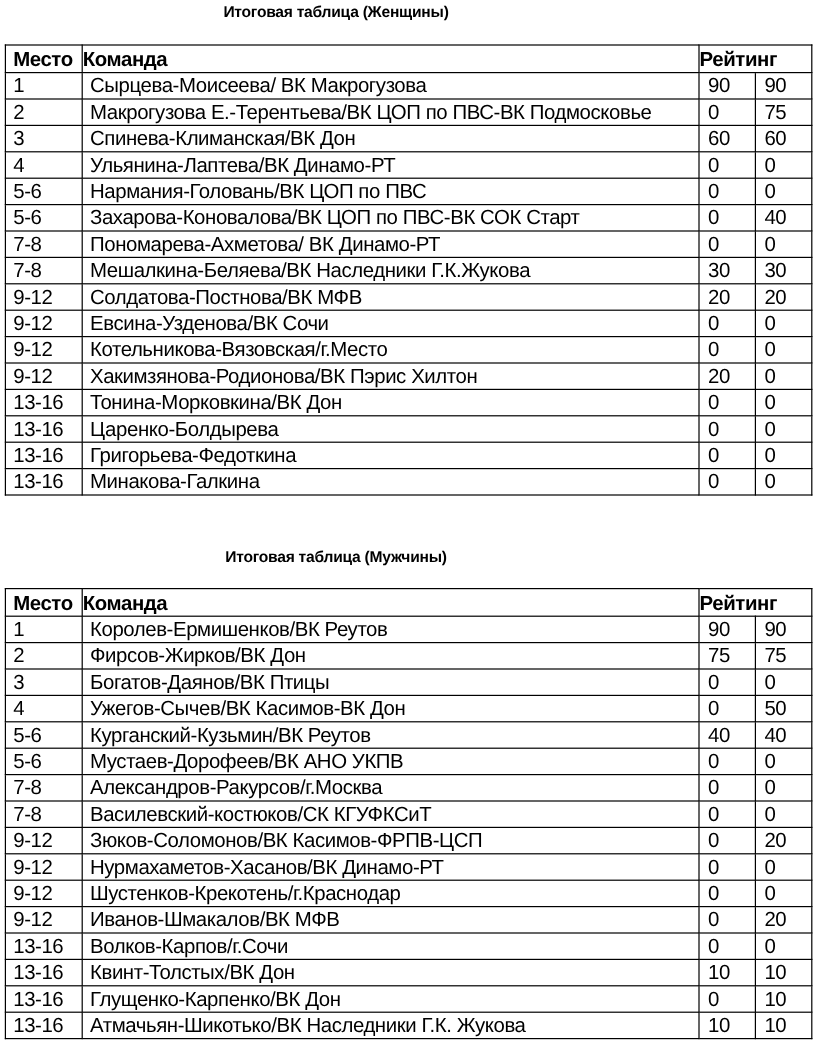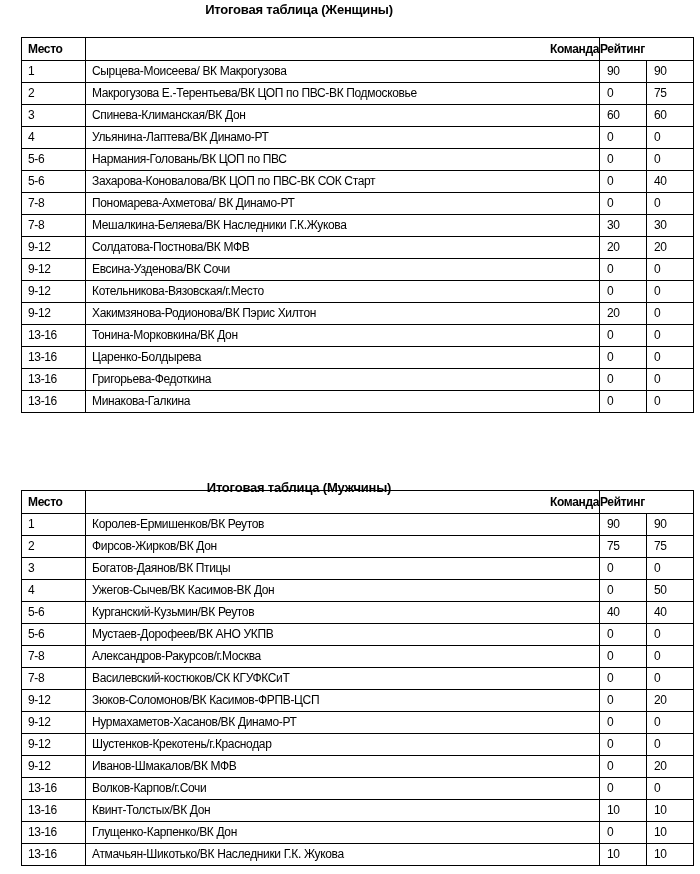--- a/index.html
+++ b/index.html
@@ -16,32 +16,31 @@
       overflow: hidden;
     }
     .section-title {
       position: absolute;
       left: 0;
       width: 560px;
       text-align: center;
       font-weight: bold;
       font-size: 13px;
       letter-spacing: -0.2px;
-      padding-left: 19px;
     }
     #title-women { top: 2px; }
-    #title-men { top: 480px; }
+    #title-men { top: 456px; }
 
     table.results {
       position: absolute;
-      left: 21px;
+      left: 4px;
       width: 672px;
       border-collapse: collapse;
       table-layout: fixed;
-      font-size: 12px;
+      font-size: 17px;
       padding-left: 12px;
     }
     #table-women { top: 37px; }
     #table-men { top: 490px; }
 
     table.results th,
     table.results td {
       border: 1px solid #000000;
       height: 21px;
       padding: 0 0 0 6px;
@@ -49,21 +48,21 @@
       white-space: nowrap;
       overflow: hidden;
       vertical-align: middle;
       letter-spacing: -0.35px;
     }
     table.results th {
       font-weight: bold;
       height: 22px;
     }
     table.results th.col-place { text-align: left; padding-left: 6px; }
-    table.results th.col-team { text-align: right; padding-left: 0; }
+    table.results th.col-team { text-align: left; padding-left: 0; }
     table.results th.col-rating { text-align: left; padding-left: 0; }
 
     col.c-place { width: 64px; }
     col.c-team { width: 514px; }
     col.c-r1 { width: 47px; }
     col.c-r2 { width: 47px; }
 
     table.results td.col-r1,
     table.results td.col-r2 {
       padding-left: 7px;

